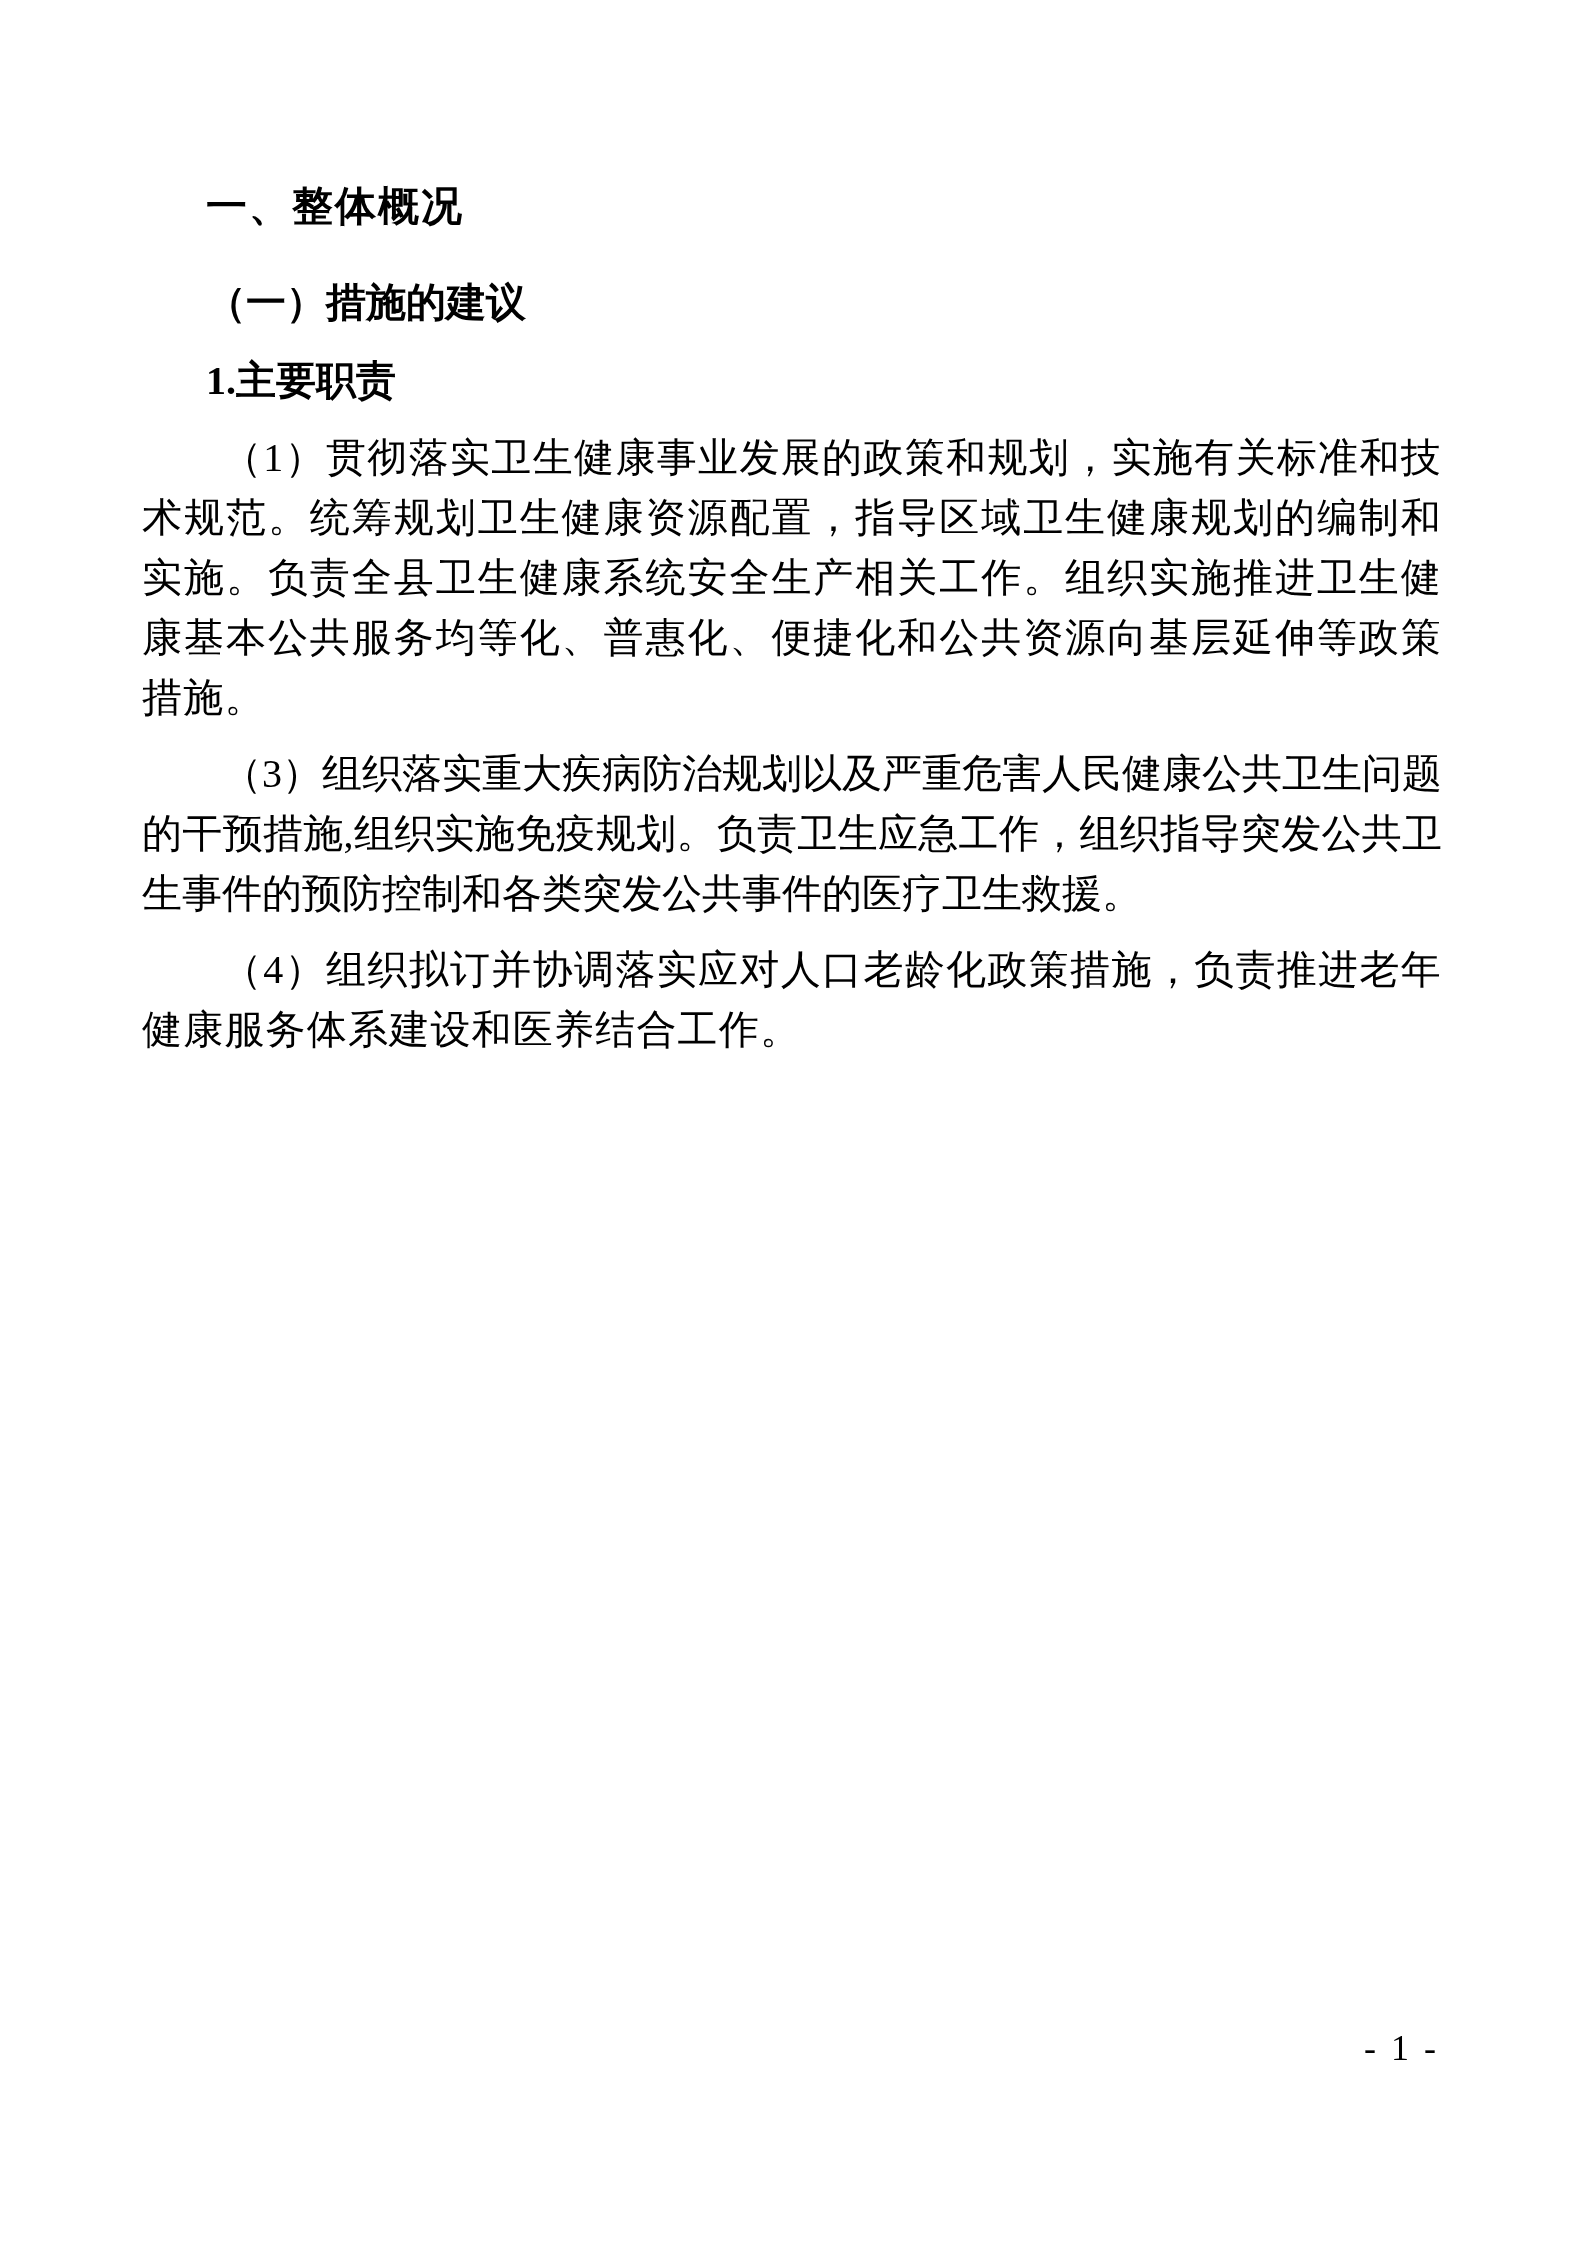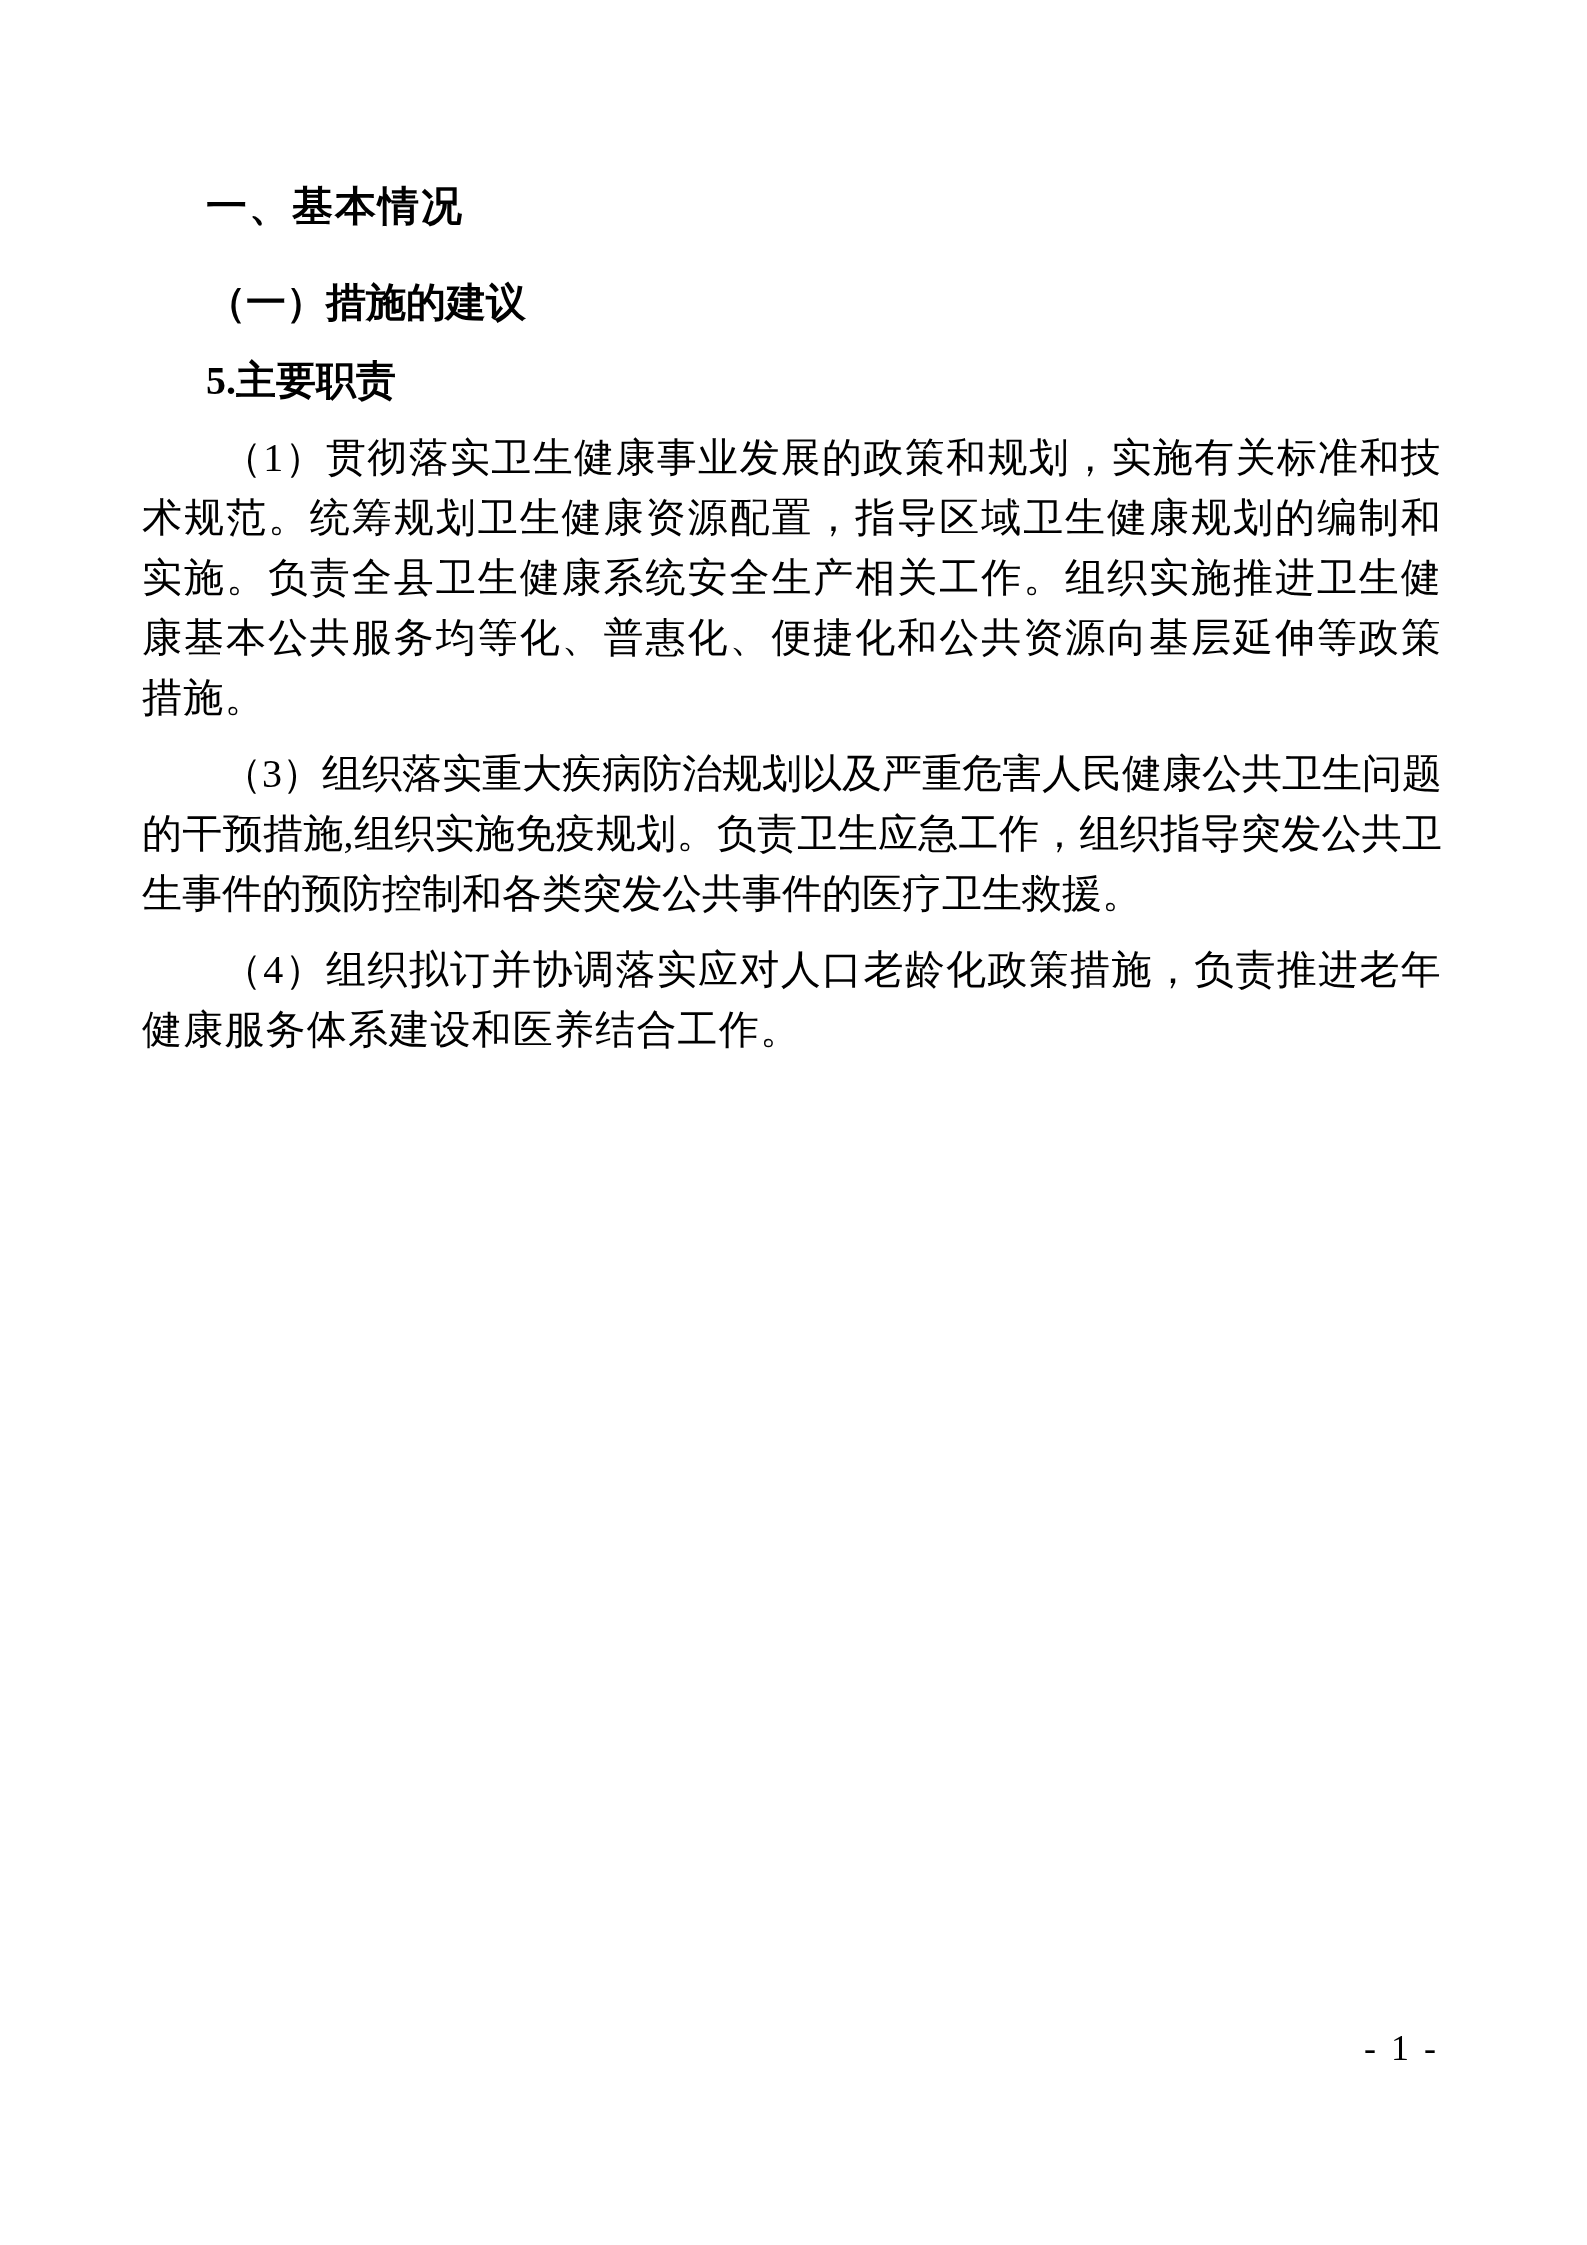--- a/index.html
+++ b/index.html
@@ -78,25 +78,25 @@
     letter-spacing: 3px;
   }
 </style>
 </head>
 <body>
 
 <div class="page">
 
   <div class="content">
 
-    <h1 class="h1">一、基本情况</h1>
+    <h1 class="h1">一、整体概况</h1>
 
     <h2 class="h2">（一）措施的建议</h2>
 
-    <h3 class="h3">5.主要职责</h3>
+    <h3 class="h3">1.主要职责</h3>
 
     <p class="para">（1）贯彻落实卫生健康事业发展的政策和规划，实施有关标准和技术规范。统筹规划卫生健康资源配置，指导区域卫生健康规划的编制和实施。负责全县卫生健康系统安全生产相关工作。组织实施推进卫生健康基本公共服务均等化、普惠化、便捷化和公共资源向基层延伸等政策措施。</p>
 
 
     <p class="para tight">（3）组织落实重大疾病防治规划以及严重危害人民健康公共卫生问题的干预措施,组织实施免疫规划。负责卫生应急工作，组织指导突发公共卫生事件的预防控制和各类突发公共事件的医疗卫生救援。</p>
 
     <p class="para">（4）组织拟订并协调落实应对人口老龄化政策措施，负责推进老年健康服务体系建设和医养结合工作。</p>
 
 
   </div>

